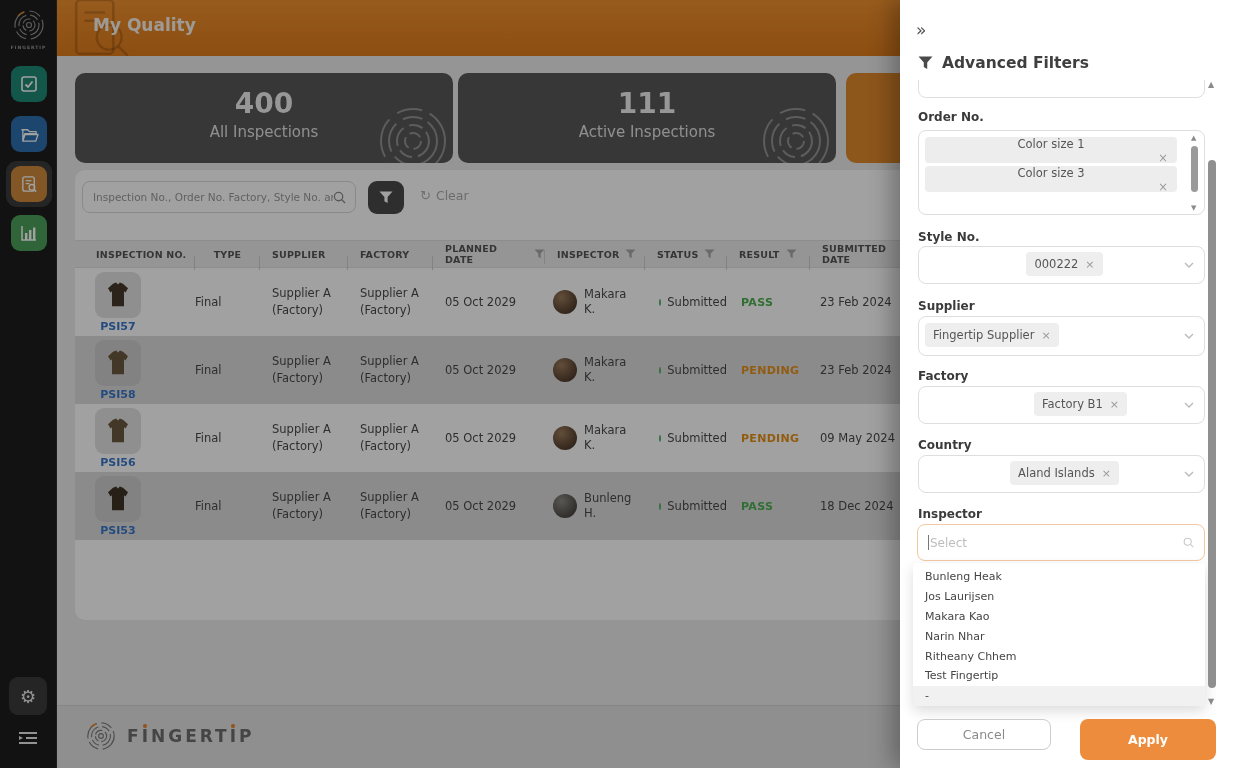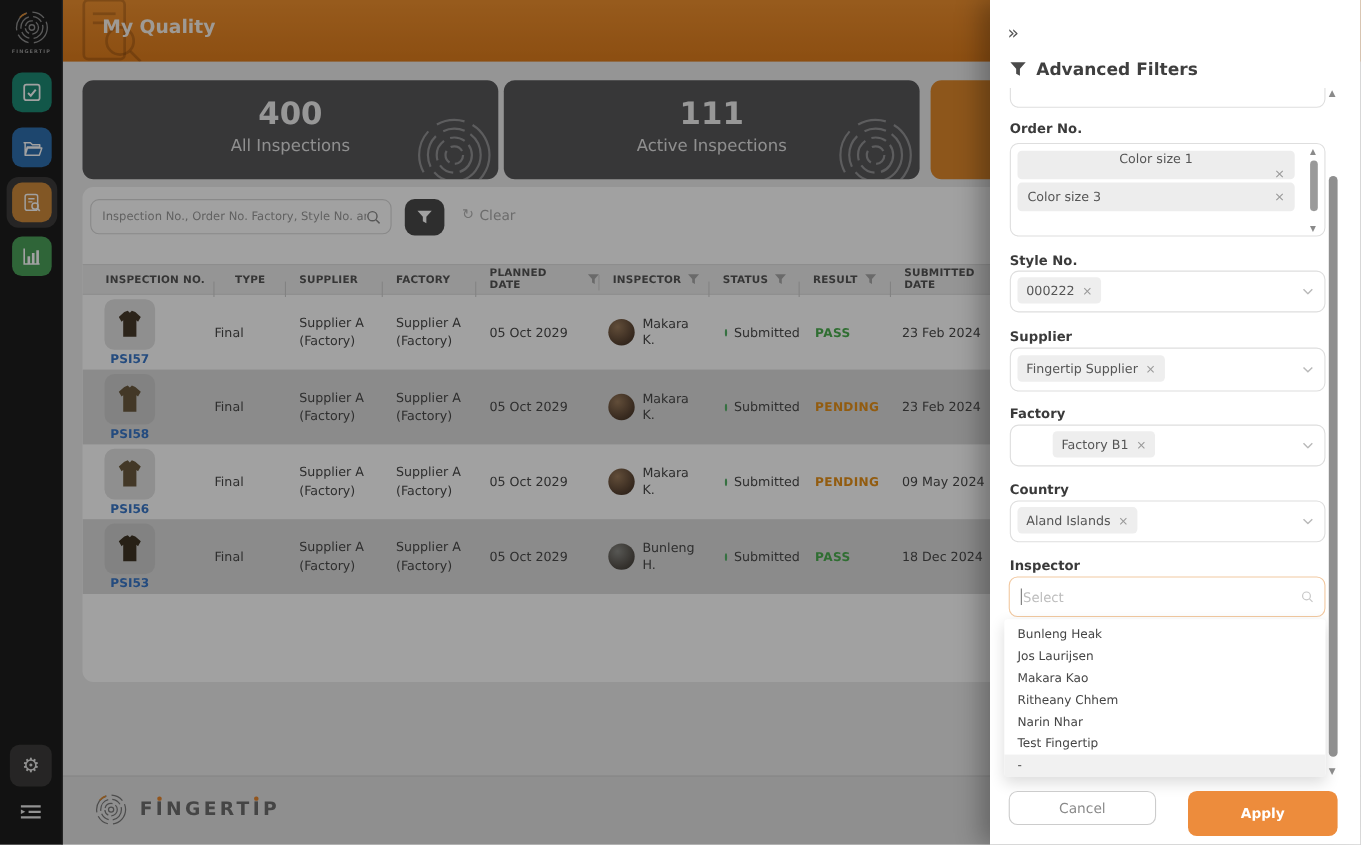--- a/index.html
+++ b/index.html
@@ -84,21 +84,21 @@
   .chip { display:inline-flex; align-items:center; background:#EEEEEE; border-radius:4px; font-size:11.5px; color:#555; padding:5px 8px; margin:6px 0 0 6px; }
   .chip .x { margin-left:7px; color:#9a9a9a; font-size:11px; }
   .clip-top { position:absolute; left:0; top:80px; width:337px; height:20px; overflow:hidden; }
   .clip-top .fbox { top:-20px; height:38px; }
   .ms-box { top:130px; height:85px; overflow:hidden; }
   .ms-chip { position:absolute; left:6px; width:252px; height:26px; background:#EDEDED; border-radius:4px; display:flex; align-items:center; font-size:11.5px; color:#555; padding:0 9px; }
   .ms-chip .x { margin-left:auto; color:#9a9a9a; }
   .inner-sb { position:absolute; right:4px; top:3px; width:10px; height:78px; }
   .inner-sb .a { position:absolute; left:1px; font-size:7px; color:#8a8a8a; }
   .inner-sb .thumbv { position:absolute; left:1px; top:12px; width:7px; height:46px; background:#9A9A9A; border-radius:4px; }
-  .sel-1 { height:38px; } 
+  .sel-1 { height:38px;text-align:center; } 
   .inspector-input { position:absolute; left:17px; top:524px; width:288px; height:37px; border:1.5px solid #F2C9A1; border-radius:8px; display:flex; align-items:center; }
   .caret { width:1px; height:15px; background:#777; margin-left:10px; }
   .ph { margin-left:1px; font-size:12px; color:#BDBDBD; }
   .inspector-input .search-glyph { margin-left:auto; margin-right:10px; opacity:.55; }
   .opts { position:absolute; left:13px; top:563px; width:292px; background:#fff; box-shadow:0 5px 14px rgba(0,0,0,.14); border-radius:3px; padding-top:4px; }
   .opt { height:19.8px; display:flex; align-items:center; padding-left:12px; font-size:11px; color:#454545; }
   .opt.hl { background:#F1F1F1; }
   .drawer-scroll { position:absolute; left:306px; top:80px; width:12px; height:630px; }
   .drawer-scroll .a { position:absolute; left:2px; font-size:8px; color:#8a8a8a; }
   .drawer-scroll .thumbv { position:absolute; left:2px; top:80px; width:8px; height:528px; background:#8F8F8F; border-radius:5px; }
@@ -426,21 +426,21 @@
         
       </div>
     </div>
 
     <div class="flabel" style="top:110px;">Order No.</div>
     <div class="fbox ms-box">
       <div class="ms-chip" style="top:6px;flex-direction:column;">
           <span>Color size 1</span>
           <span class="x">×</span>
         </div>
-      <div class="ms-chip" style="top:35px;">
+      <div class="ms-chip" style="top:35px;flex-direction:column;">
           <span>Color size 3</span>
           <span class="x">×</span>
         </div>
       <div class="inner-sb">
         <span class="a" style="top:0;">▲</span>
         <span class="thumbv"></span>
         <span class="a" style="bottom:0;">▼</span>
       </div>
     </div>
 
@@ -505,22 +505,22 @@
           <circle cx="6" cy="6" r="4.5" fill="none" stroke="#9a9a9a" stroke-width="1.4"></circle>
           <line x1="9.5" y1="9.5" x2="13" y2="13" stroke="#9a9a9a" stroke-width="1.4"></line>
         </svg>
       </span>
     </div>
 
     <div class="opts">
       <div class="opt">Bunleng Heak</div>
       <div class="opt">Jos Laurijsen</div>
       <div class="opt">Makara Kao</div>
+      <div class="opt">Narin Nhar</div>
       <div class="opt">Ritheany Chhem</div>
-      <div class="opt">Narin Nhar</div>
       <div class="opt">Test Fingertip</div>
       <div class="opt hl">-</div>
     </div>
 
     <div class="drawer-scroll">
       <span class="a" style="top:0;">▲</span>
       <span class="thumbv"></span>
       <span class="a" style="bottom:4px;">▼</span>
     </div>
 

